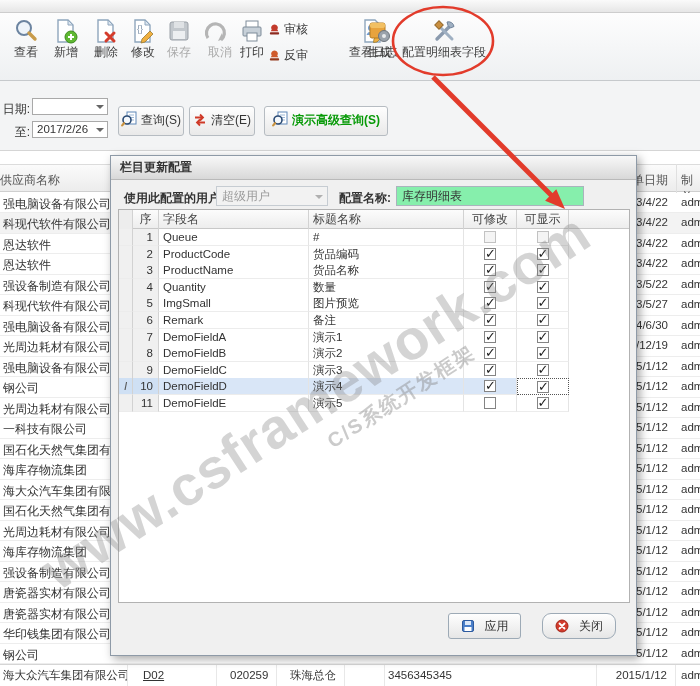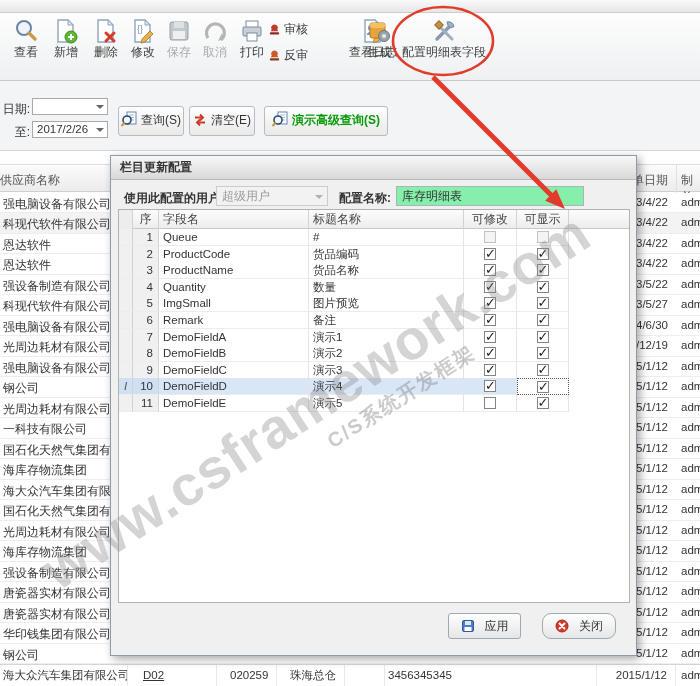--- a/index.html
+++ b/index.html
@@ -139,21 +139,21 @@
       <span class="lbl">修改</span>
     </div>
     <div class="tbtn dis" style="left:162px;width:34px;">
       <svg width="26" height="26" viewBox="0 0 26 26">
           <rect x="4" y="4" width="18" height="18" rx="2" fill="#c3c8cd" stroke="#9aa0a7"></rect>
           <rect x="8" y="4" width="10" height="6" fill="#dfe2e5"></rect>
           <rect x="7" y="13" width="12" height="8" fill="#edeff1"></rect>
         </svg>
       <span class="lbl">保存</span>
     </div>
-    <div class="tbtn dis" style="left:198px;width:34px;">
+    <div class="tbtn dis" style="left:198px;width:34px;text-align:right;">
       <svg width="26" height="26" viewBox="0 0 26 26">
           <path d="M6 20a9 9 0 1 1 13 2" fill="none" stroke="#b5b5b5" stroke-width="3.2"></path>
           <path d="M16 23l6-2-2-6z" fill="#b5b5b5"></path>
         </svg>
       <span class="lbl">取消</span>
     </div>
     <div class="tbtn" style="left:234px;width:36px;">
       <svg width="26" height="26" viewBox="0 0 26 26">
           <rect x="7" y="3" width="12" height="7" fill="#fff" stroke="#7e8c99"></rect>
           <rect x="4" y="9" width="18" height="9" rx="1" fill="#c7d0d8" stroke="#7e8c99"></rect>

